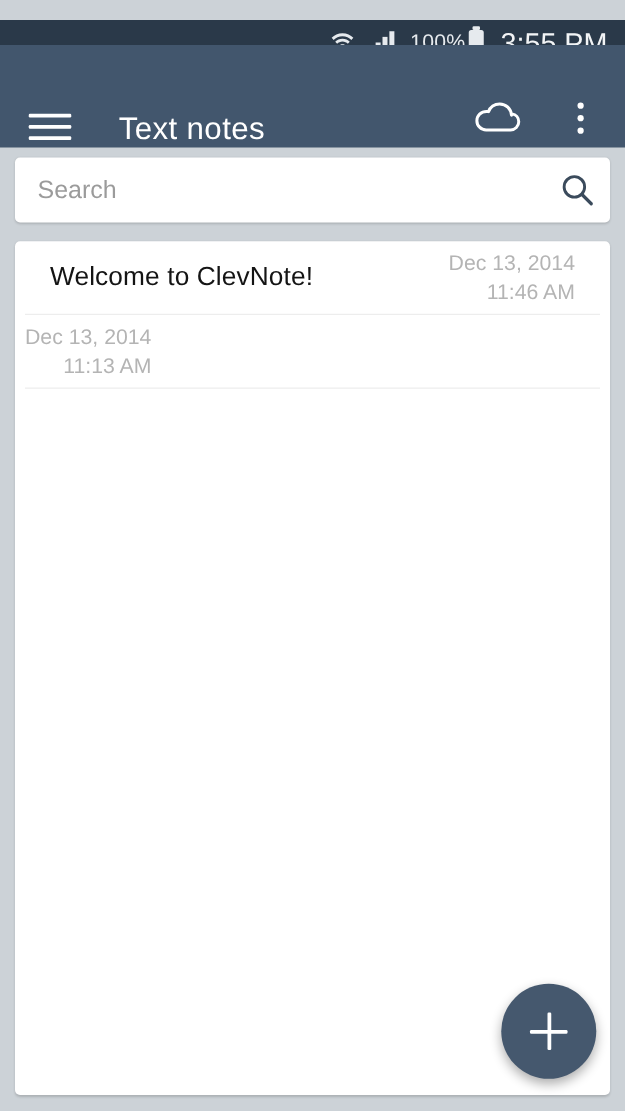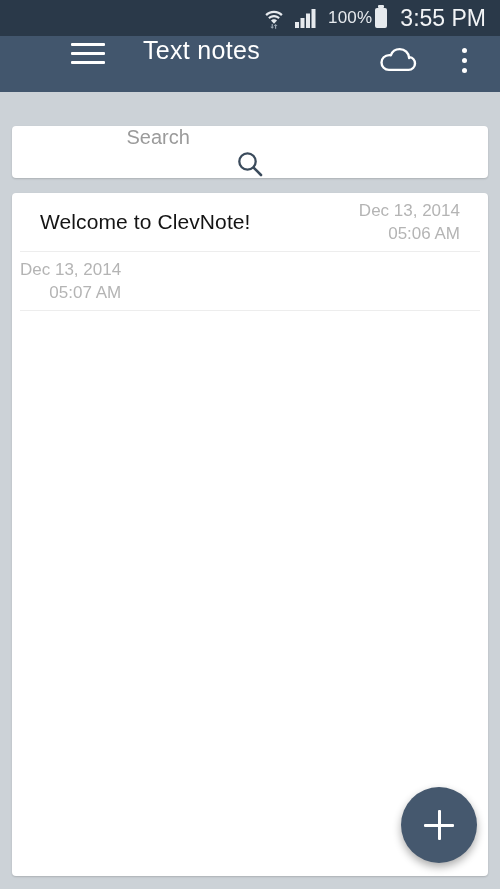--- a/index.html
+++ b/index.html
@@ -10,21 +10,21 @@
     font-family: "Liberation Sans", sans-serif;
   }
   #app {
     position: relative;
     width: 500px; height: 889px;
     background: #ccd2d7;
   }
 
   
   .statusbar {
-    position: absolute; top: 0; left: 0;
+    position: absolute; top: 16px; left: 0;
     width: 500px; height: 36px;
     background: #2a3949;
     display: flex; align-items: center; justify-content: flex-end;
     padding-right: 14px;
     color: #e9ecef;
   }
   .sb-item { display: flex; align-items: center; margin-left: 11px; }
   .sb-text {
     font-size: 17px; color: #e6eaee; letter-spacing: .2px;
     font-family: "Liberation Sans", sans-serif;
@@ -40,23 +40,23 @@
   }
   .battery-icon::before {
     content: ""; position: absolute;
     top: -5px; left: 50%; transform: translateX(-50%);
     width: 6px; height: 3px; background: #e6eaee; border-radius: 1px;
   }
 
   
   .appbar {
     position: absolute; top: 36px; left: 0;
-    width: 500px; height: 56px;
+    width: 500px; height: 82px;
     background: #42566d;
-    display: flex; align-items: flex-start; padding-left: 48px;
+    display: flex; align-items: flex-end;
   }
   .appbar-title {
     color: #ffffff; font-size: 25px; font-weight: 400;
     margin-left: 38px; letter-spacing: .3px;
   }
   .hamburger {
     margin-left: 23px; width: 34px; height: 34px;
     display: flex; flex-direction: column; justify-content: center;
     gap: 6px; cursor: pointer;
   }
@@ -71,21 +71,21 @@
   .appbar-action.more { margin-right: 12px; }
   .dots { display: flex; flex-direction: column; gap: 5px; align-items: center; }
   .dots i { width: 5px; height: 5px; border-radius: 50%; background: #ffffff; display: block; }
 
   
   .search-card {
     position: absolute; top: 126px; left: 12px;
     width: 476px; height: 52px;
     background: #ffffff; border-radius: 4px;
     box-shadow: 0 1px 2px rgba(0,0,0,.16);
-    display: flex; align-items: center; flex-direction: column;
+    display: flex; align-items: center;
   }
   .search-input {
     flex: 1; border: none; outline: none; background: transparent;
     font-family: "Liberation Sans", sans-serif;
     font-size: 20px; color: #3b3b3b;
     margin-left: 18px;
   }
   .search-input::placeholder { color: #9b9b9b; }
   .search-btn {
     width: 52px; height: 52px;
@@ -203,28 +203,28 @@
       </svg>
     </div>
   </div>
 
   <div class="list-card">
 
     <div class="note-row">
       <div class="note-title">Welcome to ClevNote!</div>
       <div class="note-meta">
         <div>Dec 13, 2014</div>
-        <div>05:06 AM</div>
+        <div>11:46 AM</div>
       </div>
     </div>
 
     <div class="note-row">
       <div class="note-meta">
         <div>Dec 13, 2014</div>
-        <div>05:07 AM</div>
+        <div>11:13 AM</div>
       </div>
     </div>
 
   </div>
 
   <button class="fab">
     <span class="plus-h"></span>
     <span class="plus-v"></span>
   </button>
 

